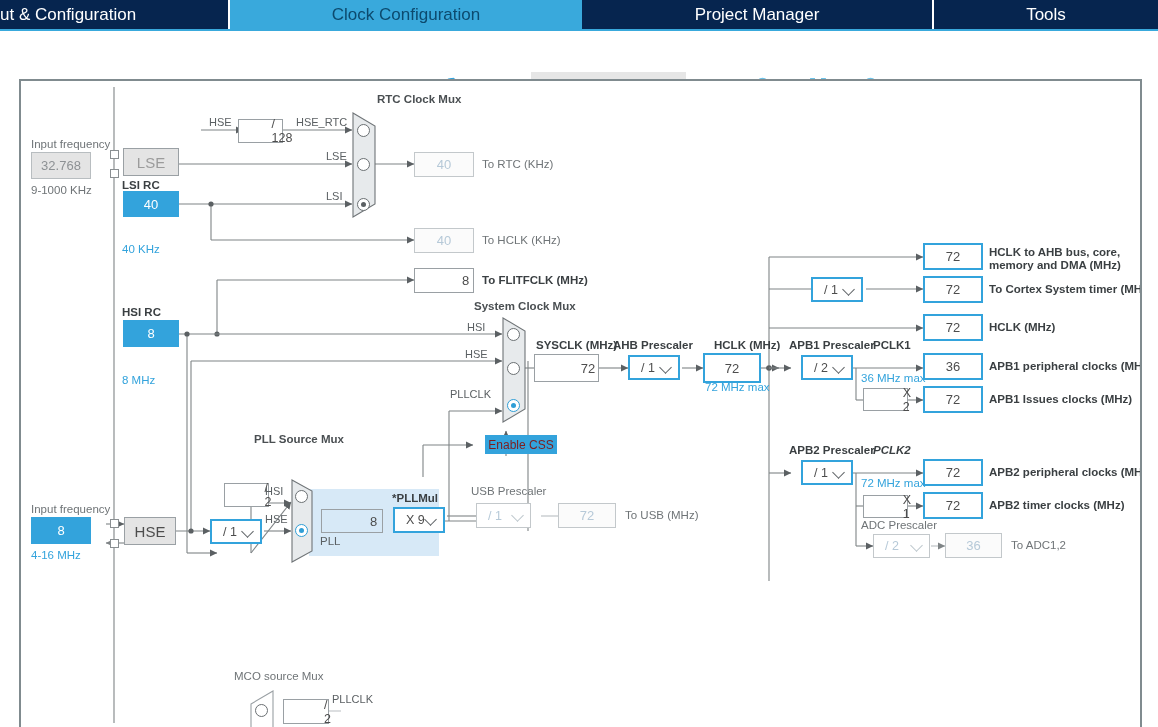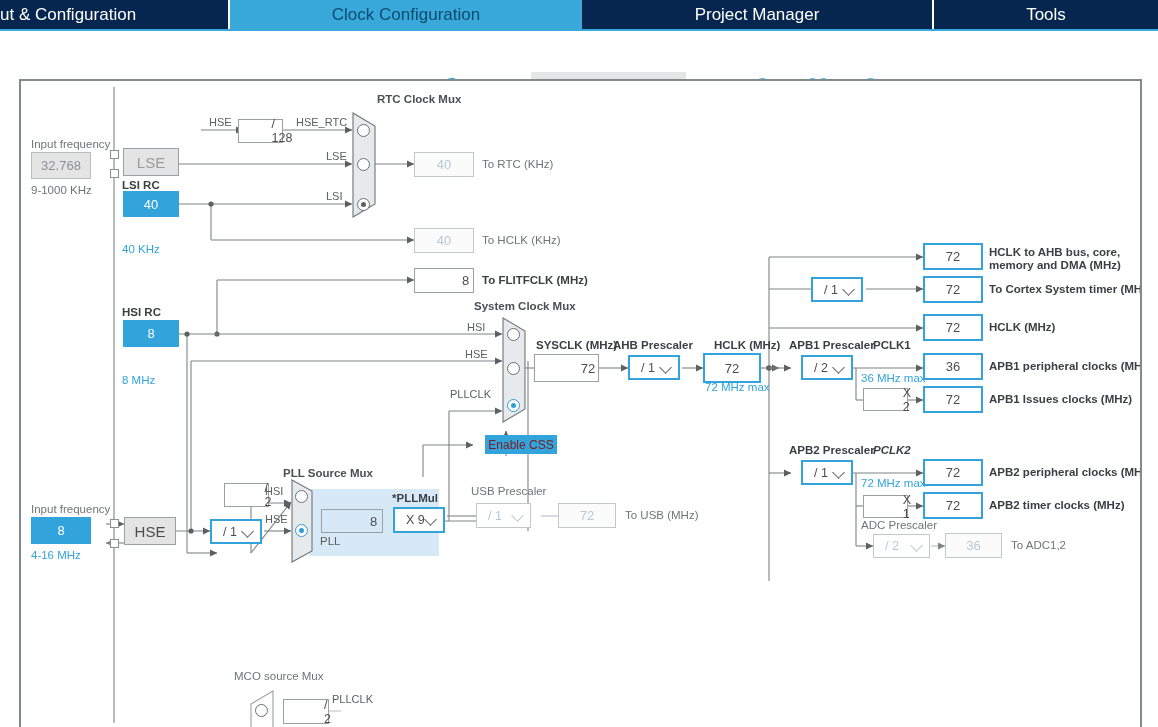--- a/index.html
+++ b/index.html
@@ -445,21 +445,21 @@
 
   <div class="pin" style="left:89px;top:438px;"></div>
   <div class="pin" style="left:89px;top:458px;"></div>
   <div class="vbox hse" style="left:103px;top:436px;width:52px;height:28px;">HSE</div>
 
   <div class="ddl blue" style="left:189px;top:438px;width:52px;height:25px;">
     <span>/ 1</span>
     <span class="caret"></span>
   </div>
 
-  <div class="lbl title" style="left:233px;top:386px;margin-left:29px;">PLL Source Mux</div>
+  <div class="lbl title" style="left:233px;top:352px;">PLL Source Mux</div>
   <div class="vbox gray-border" style="left:203px;top:402px;width:38px;height:24px;font-size:12.5px;">/ 2</div>
   <div class="lbl sig" style="left:244px;top:404px;">HSI</div>
   <div class="lbl sig" style="left:244px;top:432px;">HSE</div>
 
   <div class="pll-group" style="left:288px;top:408px;width:130px;height:67px;"></div>
 
   <div class="mux" style="left:270px;top:398px;">
     <svg width="22" height="84" viewBox="0 0 22 84">
       <path d="M1 1 L21 12 L21 72 L1 83 Z" fill="#e7eaec" stroke="#6f7477" stroke-width="1.1"></path>
     </svg>

